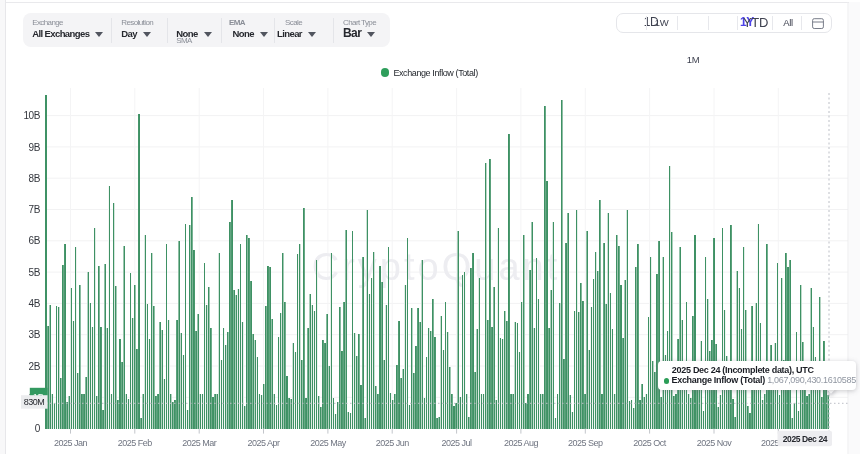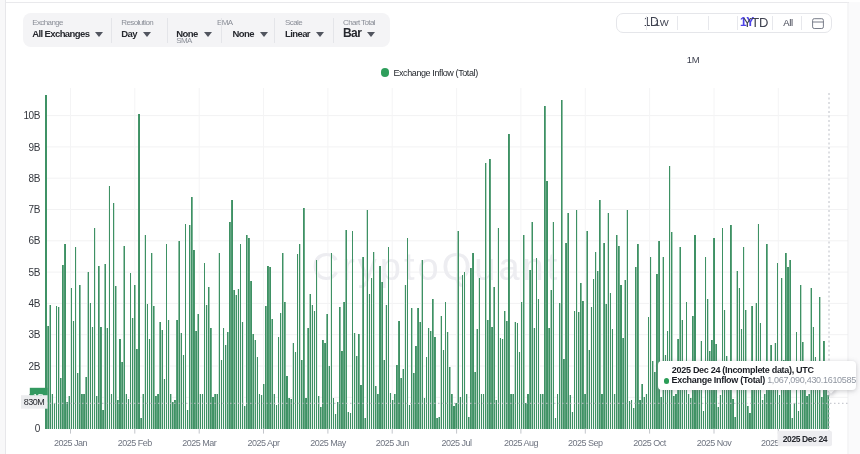--- a/index.html
+++ b/index.html
@@ -876,25 +876,25 @@
 <rect x="777.5" y="430.8" width="54.5" height="15.4" rx="2" fill="#ededf0"></rect>
 <text x="804.9" y="442" text-anchor="middle" font-size="8.5" font-weight="bold" letter-spacing="-0.4" fill="#26282e" font-family="Liberation Sans, sans-serif">2025 Dec 24</text>
 </svg>
 <div class="abs" style="left:22.5px;top:13.4px;width:367.5px;height:33.4px;background:#f4f4f6;border-radius:8px;"></div>
 <div style="position:absolute;left:32.2px;top:19.4px;font-size:8px;letter-spacing:-0.6px;line-height:8px;color:#8a8e97;white-space:nowrap;">Exchange</div>
 <div style="position:absolute;left:32.2px;top:29.3px;font-size:9.5px;letter-spacing:-0.6px;line-height:9.5px;font-weight:bold;color:#26282e;white-space:nowrap;">All Exchanges<span style="display:inline-block;width:0;height:0;border-left:4.8px solid transparent;border-right:4.8px solid transparent;border-top:5.2px solid #51555f;margin-left:6px;vertical-align:0.5px;"></span></div>
 <div style="position:absolute;left:121.3px;top:19.4px;font-size:8px;letter-spacing:-0.6px;line-height:8px;color:#8a8e97;white-space:nowrap;">Resolution</div>
 <div style="position:absolute;left:121.3px;top:29.3px;font-size:9.5px;letter-spacing:-0.6px;line-height:9.5px;font-weight:bold;color:#26282e;white-space:nowrap;">Day<span style="display:inline-block;width:0;height:0;border-left:4.8px solid transparent;border-right:4.8px solid transparent;border-top:5.2px solid #51555f;margin-left:6px;vertical-align:0.5px;"></span></div>
 <div style="position:absolute;left:176.3px;top:19.4px;font-size:8px;letter-spacing:-0.6px;line-height:8px;color:#8a8e97;white-space:nowrap;margin-top:18px;">SMA</div>
 <div style="position:absolute;left:176.3px;top:29.3px;font-size:9.5px;letter-spacing:-0.6px;line-height:9.5px;font-weight:bold;color:#26282e;white-space:nowrap;">None<span style="display:inline-block;width:0;height:0;border-left:4.8px solid transparent;border-right:4.8px solid transparent;border-top:5.2px solid #51555f;margin-left:6px;vertical-align:0.5px;"></span></div>
-<div style="position:absolute;left:217px;top:19.4px;font-size:8px;letter-spacing:-0.6px;line-height:8px;color:#8a8e97;white-space:nowrap;">EMA</div>
+<div style="position:absolute;left:229px;top:19.4px;font-size:8px;letter-spacing:-0.6px;line-height:8px;color:#8a8e97;white-space:nowrap;font-weight:bold;">EMA</div>
 <div style="position:absolute;left:232.5px;top:29.3px;font-size:9.5px;letter-spacing:-0.6px;line-height:9.5px;font-weight:bold;color:#26282e;white-space:nowrap;">None<span style="display:inline-block;width:0;height:0;border-left:4.8px solid transparent;border-right:4.8px solid transparent;border-top:5.2px solid #51555f;margin-left:6px;vertical-align:0.5px;"></span></div>
 <div style="position:absolute;left:285.0px;top:19.4px;font-size:8px;letter-spacing:-0.6px;line-height:8px;color:#8a8e97;white-space:nowrap;">Scale</div>
-<div style="position:absolute;left:285.0px;top:29.3px;font-size:9.5px;letter-spacing:-0.6px;line-height:9.5px;font-weight:bold;color:#26282e;white-space:nowrap;">Linear<span style="display:inline-block;width:0;height:0;border-left:4.8px solid transparent;border-right:4.8px solid transparent;border-top:5.2px solid #51555f;margin-left:6px;vertical-align:0.5px;"></span></div>
-<div style="position:absolute;left:343.0px;top:19.4px;font-size:8px;letter-spacing:-0.6px;line-height:8px;color:#8a8e97;white-space:nowrap;">Chart Total</div>
+<div style="position:absolute;left:277px;top:29.3px;font-size:9.5px;letter-spacing:-0.6px;line-height:9.5px;font-weight:bold;color:#26282e;white-space:nowrap;">Linear<span style="display:inline-block;width:0;height:0;border-left:4.8px solid transparent;border-right:4.8px solid transparent;border-top:5.2px solid #51555f;margin-left:6px;vertical-align:0.5px;"></span></div>
+<div style="position:absolute;left:343.0px;top:19.4px;font-size:8px;letter-spacing:-0.6px;line-height:8px;color:#8a8e97;white-space:nowrap;">Chart Type</div>
 <div style="position:absolute;left:343.0px;top:29.3px;font-size:12px;letter-spacing:-0.6px;line-height:9.5px;font-weight:bold;color:#26282e;white-space:nowrap;">Bar<span style="display:inline-block;width:0;height:0;border-left:4.8px solid transparent;border-right:4.8px solid transparent;border-top:5.2px solid #51555f;margin-left:6px;vertical-align:0.5px;"></span></div>
 <div style="position:absolute;left:110.9px;top:17.5px;width:1px;height:25.5px;background:#e4e5e9;"></div>
 <div style="position:absolute;left:166.5px;top:17.5px;width:1px;height:25.5px;background:#e4e5e9;"></div>
 <div style="position:absolute;left:221.0px;top:17.5px;width:1px;height:25.5px;background:#e4e5e9;"></div>
 <div style="position:absolute;left:274.1px;top:17.5px;width:1px;height:25.5px;background:#e4e5e9;"></div>
 <div style="position:absolute;left:332.6px;top:17.5px;width:1px;height:25.5px;background:#e4e5e9;"></div>
 <div class="abs" style="left:616px;top:12.5px;width:216px;height:20.8px;border:1px solid #e5e6ea;border-radius:7px;background:#fff;box-sizing:border-box;"></div>
 <div style="position:absolute;left:631px;top:18.3px;transform:translateX(-50%);font-size:12px;letter-spacing:-0.4px;line-height:9.5px;font-weight:normal;color:#3f4250;margin-left:20px;">1D</div>
 <div style="position:absolute;left:661.5px;top:18.3px;transform:translateX(-50%);font-size:9.5px;letter-spacing:-0.4px;line-height:9.5px;font-weight:normal;color:#3f4250;">1W</div>
 <div style="position:absolute;left:693px;top:18.3px;transform:translateX(-50%);font-size:9.5px;letter-spacing:-0.4px;line-height:9.5px;font-weight:normal;color:#3f4250;margin-top:37px;">1M</div>

